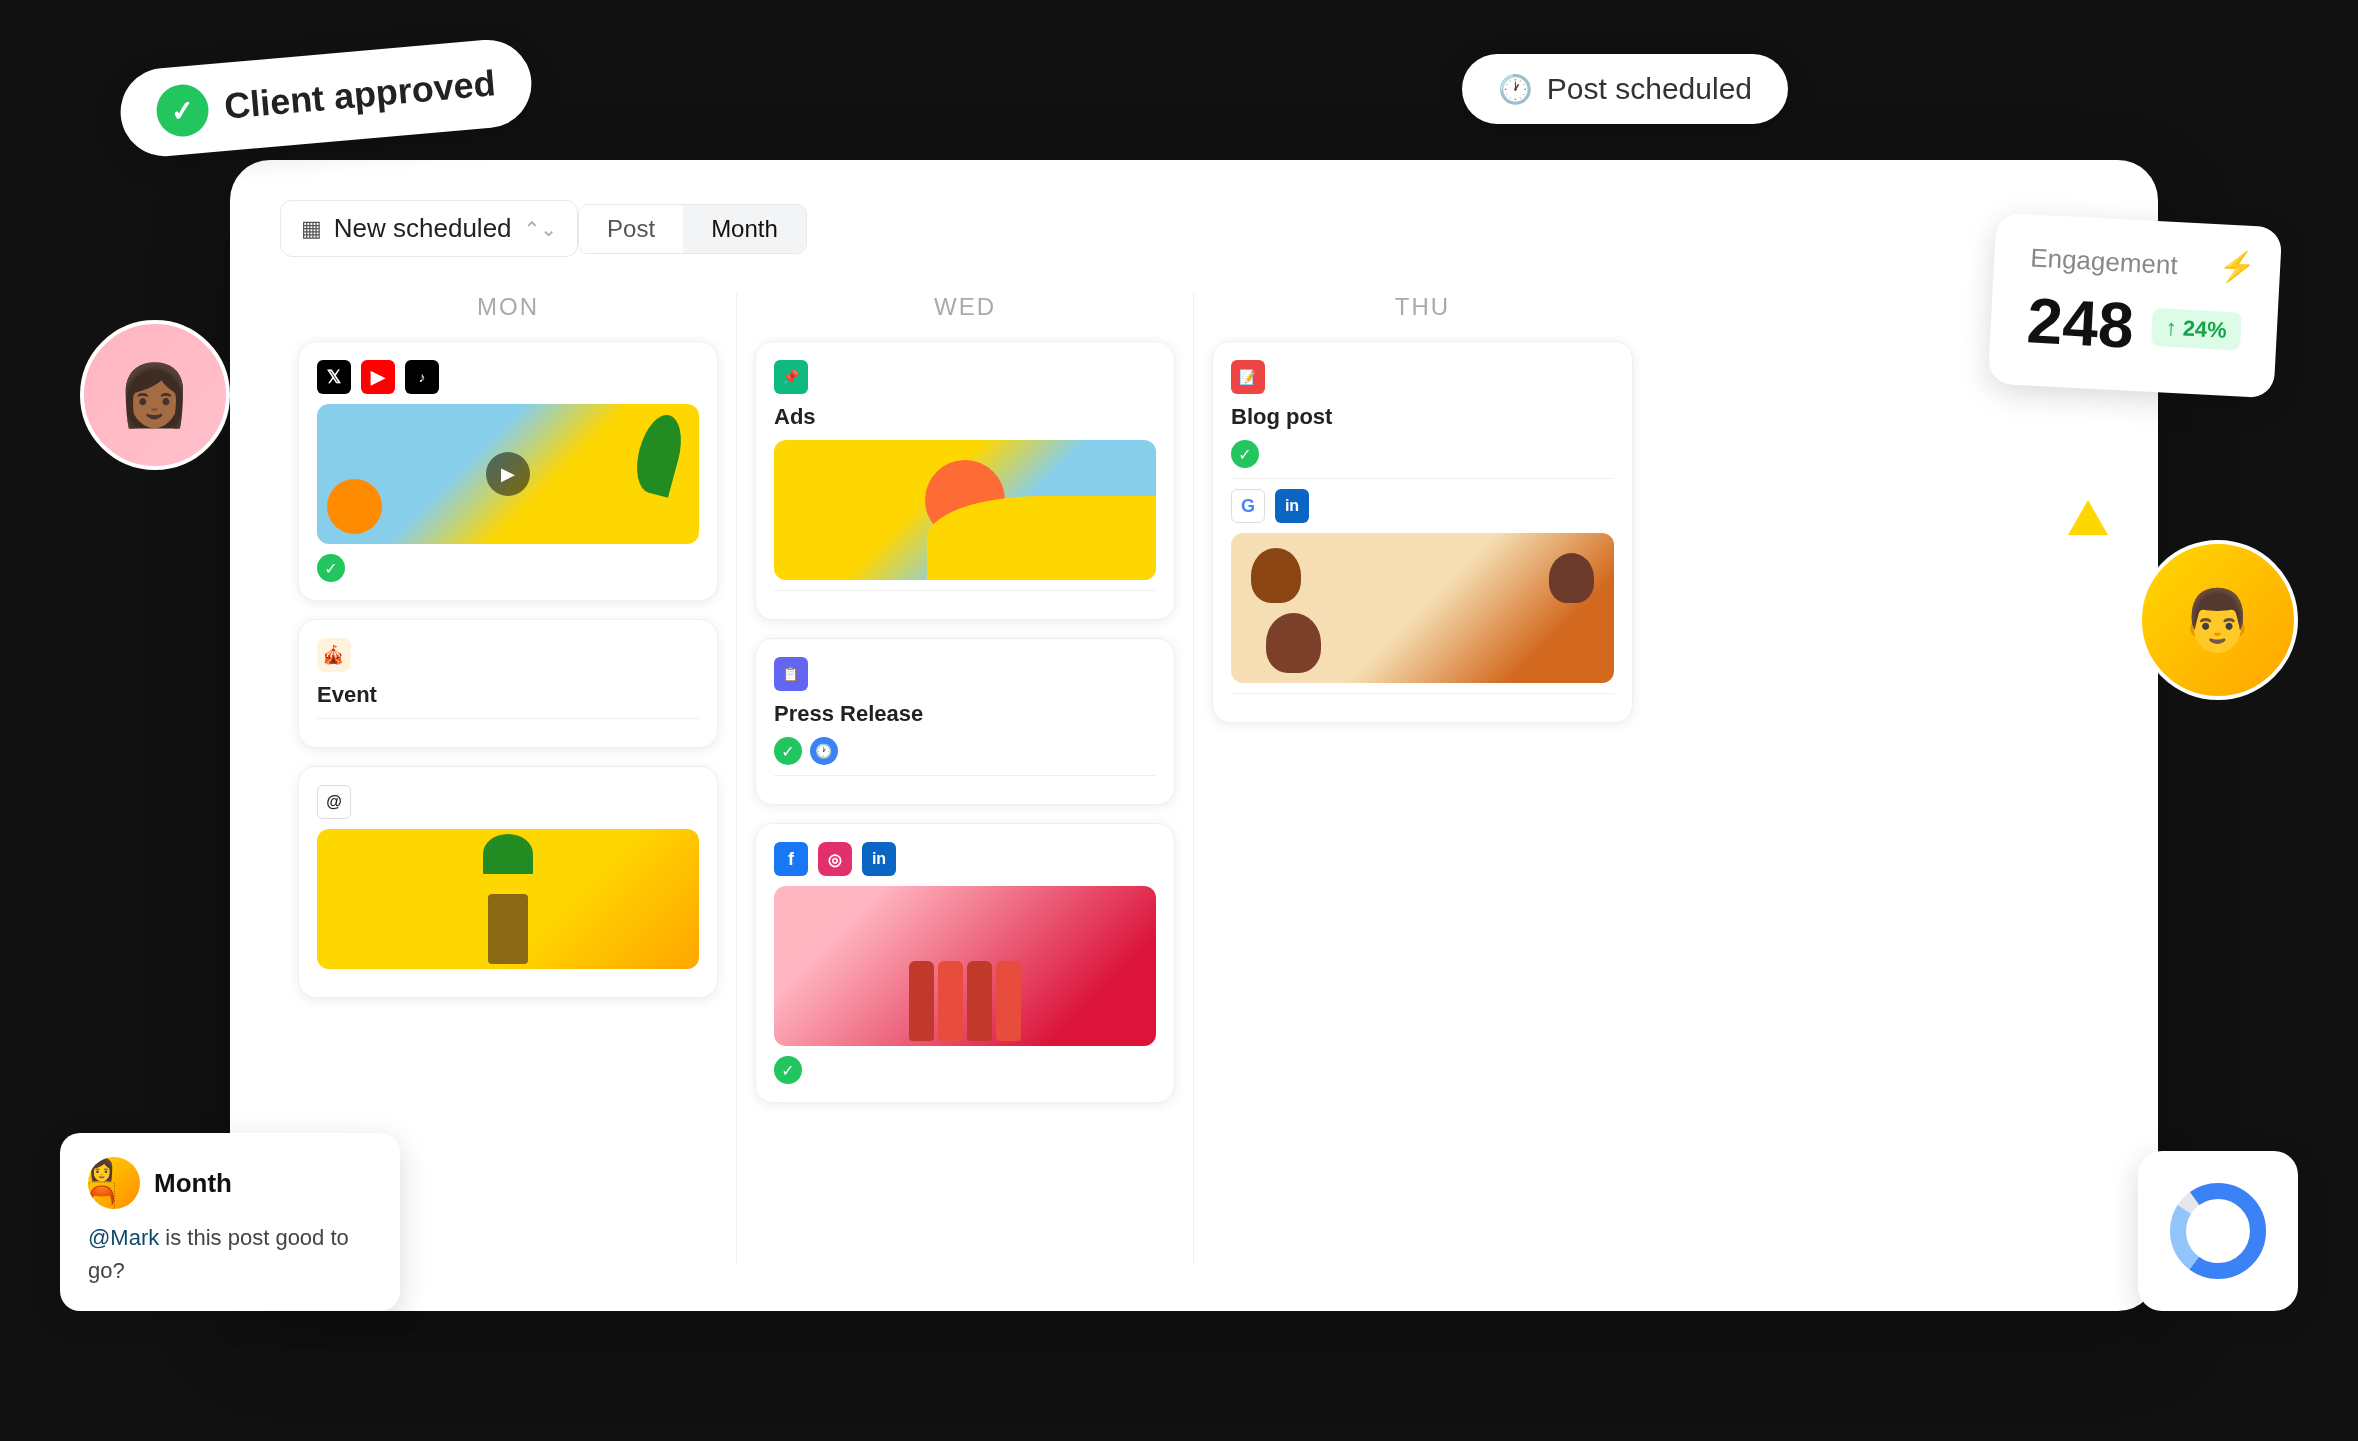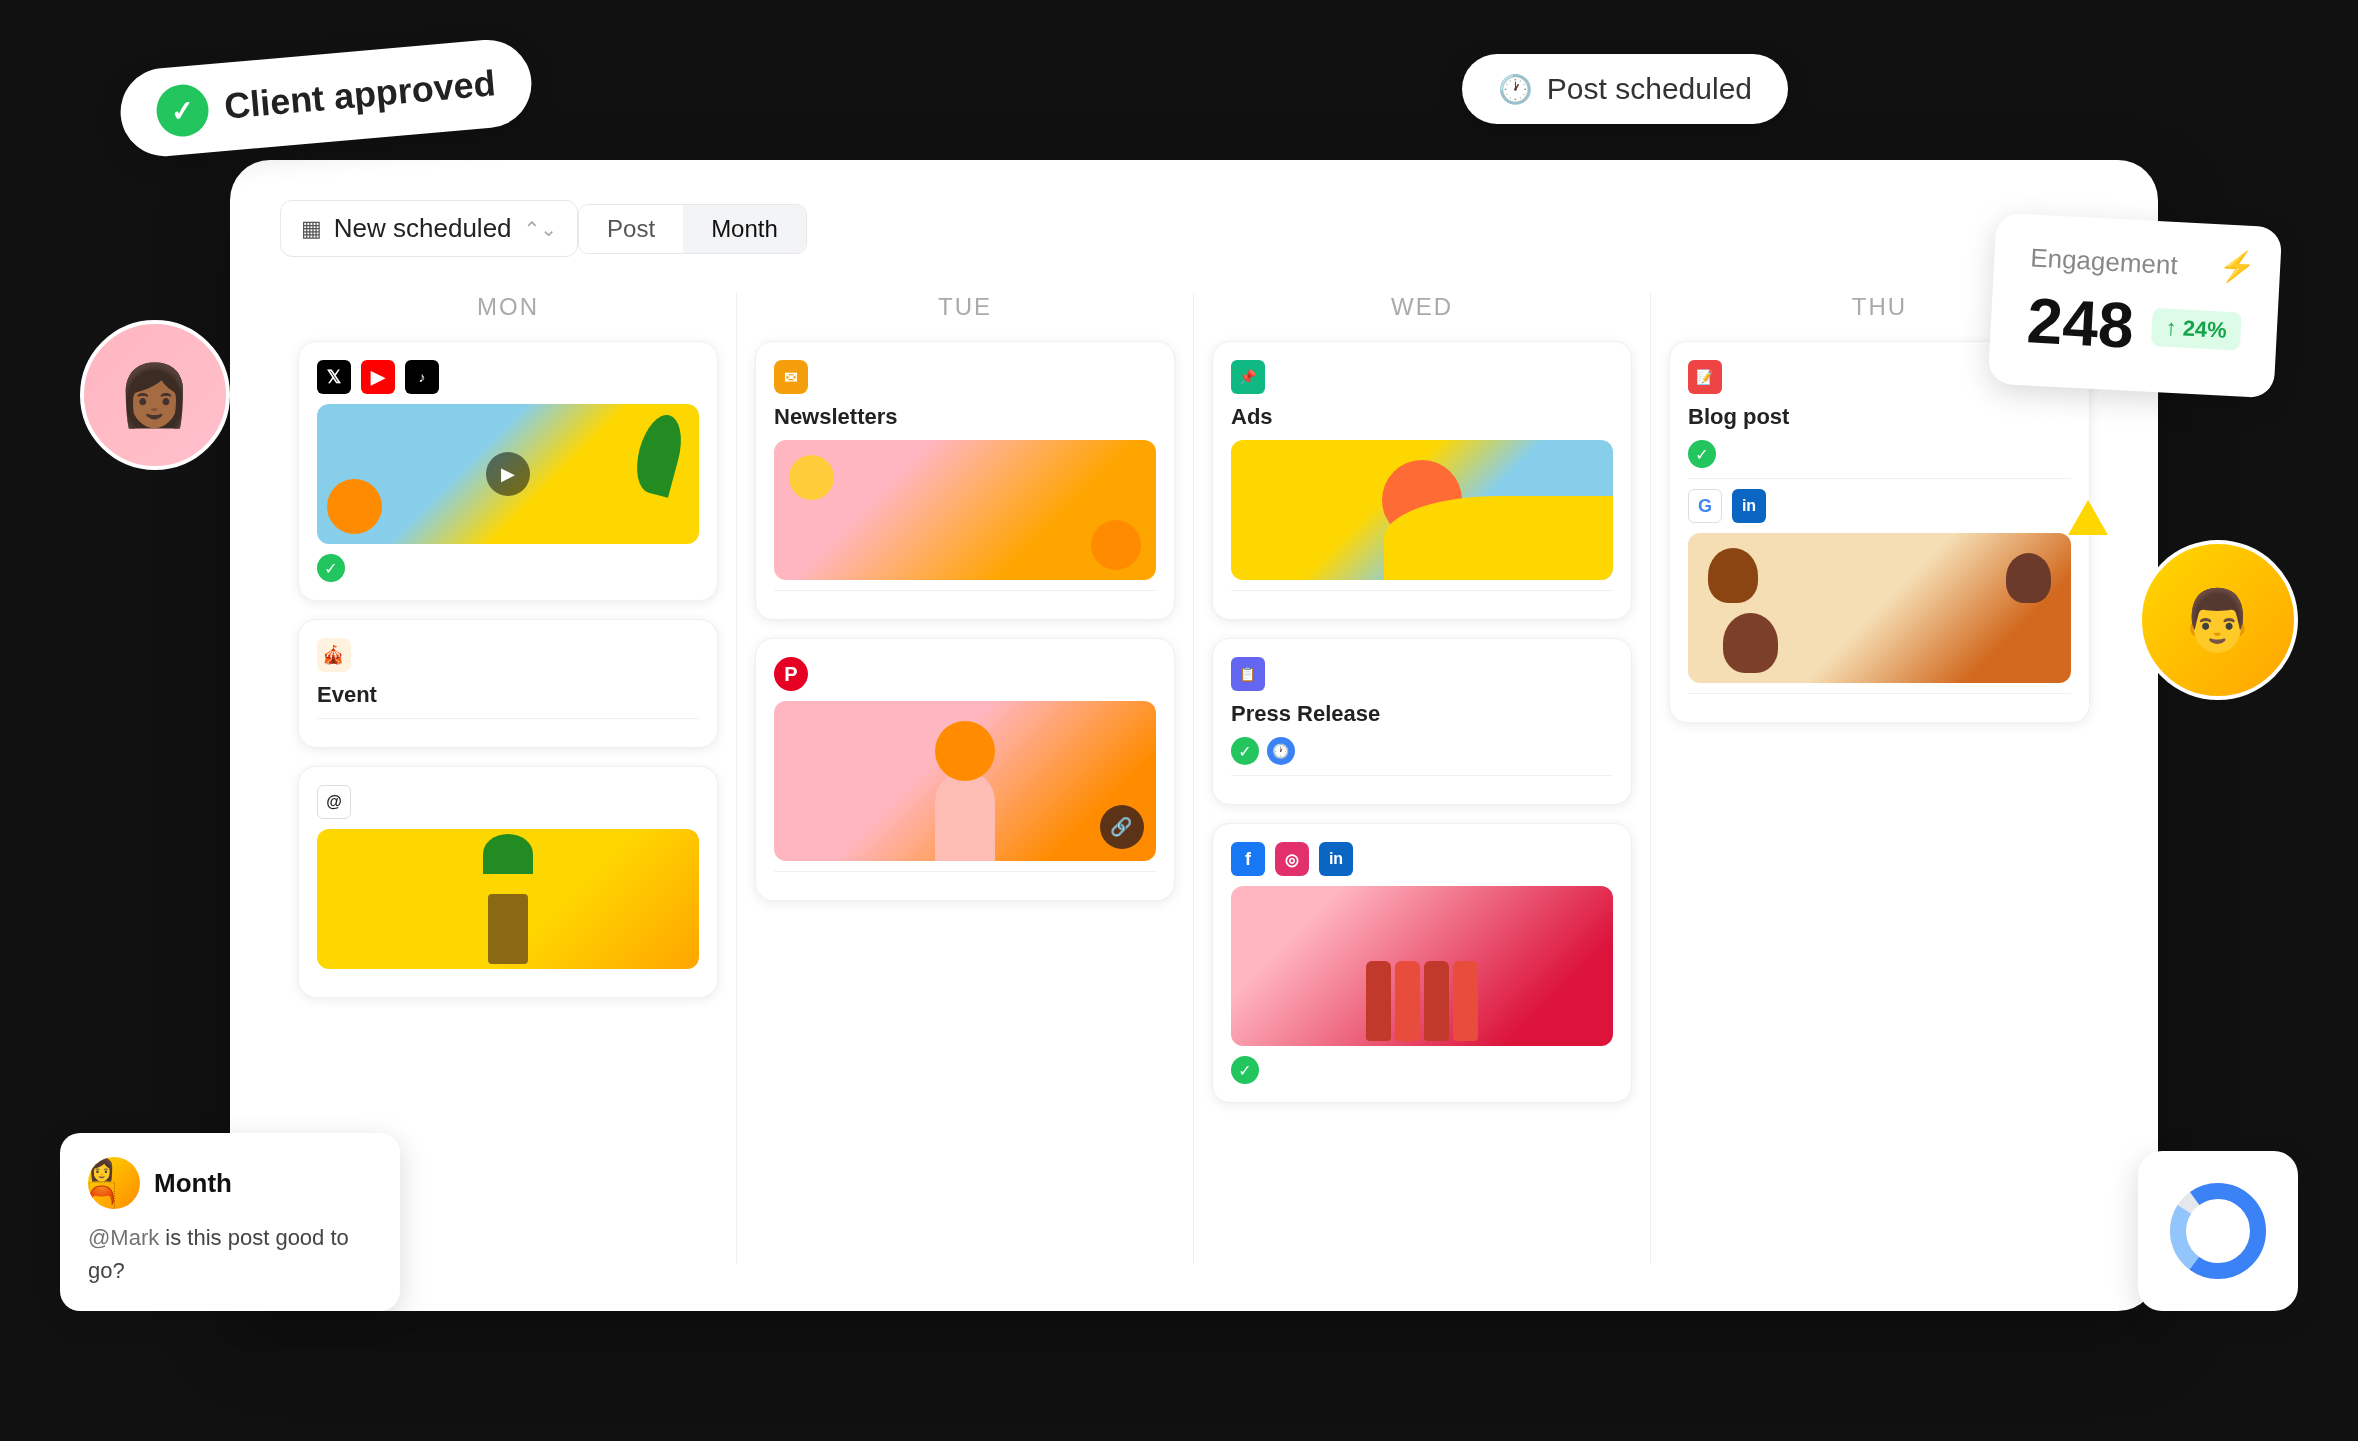--- a/index.html
+++ b/index.html
@@ -413,21 +413,21 @@
       font-size: 26px;
       font-weight: 700;
       color: #111;
     }
     .chat-text {
       font-size: 22px;
       color: #444;
       line-height: 1.5;
     }
     .chat-mention {
-      color: #737373;
+      color: #0c4a6e;
       margin-top: 8px;
     }
 
     
     .donut-card {
       position: absolute;
       bottom: 130px;
       right: 60px;
       background: white;
       border-radius: 24px;
@@ -552,48 +552,20 @@
         <div class="social-icons-row">
           <div class="social-icon si-threads" style="font-size:16px;font-weight:900;">@</div>
         </div>
         <div class="cal-card-img img-pineapple-yellow">
           <div style="position:absolute;bottom:5px;left:50%;transform:translateX(-50%);width:40px;height:70px;background:#8B6914;border-radius:4px;"></div>
           <div style="position:absolute;top:5px;left:50%;transform:translateX(-50%);width:50px;height:40px;background:#228B22;border-radius:50% 50% 0 0;"></div>
         </div>
       </div>
     </div>
 
-    <div class="day-col">
-      <div class="day-label">TUE</div>
-
-      <div class="cal-card">
-        <div class="social-icons-row">
-          <div class="social-icon si-newsletter" style="font-size:16px;">✉</div>
-        </div>
-        <div class="cal-card-title">Newsletters</div>
-        <div class="cal-card-img img-oranges-pink">
-          <div style="position:absolute;bottom:10px;right:15px;width:50px;height:50px;background:#FF8C00;border-radius:50%;"></div>
-          <div style="position:absolute;top:15px;left:15px;width:45px;height:45px;background:#FFD700;border-radius:50%;opacity:0.7;"></div>
-        </div>
-        <div class="divider"></div>
-      </div>
-
-      <div class="cal-card">
-        <div class="social-icons-row">
-          <div class="social-icon si-pinterest" style="font-size:20px;font-weight:900;">P</div>
-        </div>
-        <div class="cal-card-img img-pink-orange" style="height:160px;">
-
-          <div style="position:absolute;bottom:0;left:50%;transform:translateX(-50%);width:60px;height:90px;background:#FDBCB4;border-radius:30px 30px 0 0;"></div>
-          <div style="position:absolute;top:20px;left:50%;transform:translateX(-50%);width:60px;height:60px;background:#FF8C00;border-radius:50%;"></div>
-          <div class="link-icon-overlay">🔗</div>
-        </div>
-        <div class="divider"></div>
-      </div>
-    </div>
 
     <div class="day-col">
       <div class="day-label">WED</div>
 
       <div class="cal-card">
         <div class="social-icons-row">
           <div class="social-icon si-ads" style="font-size:14px;background:#10B981;">📌</div>
         </div>
         <div class="cal-card-title">Ads</div>
         <div class="cal-card-img img-orange-cut">

